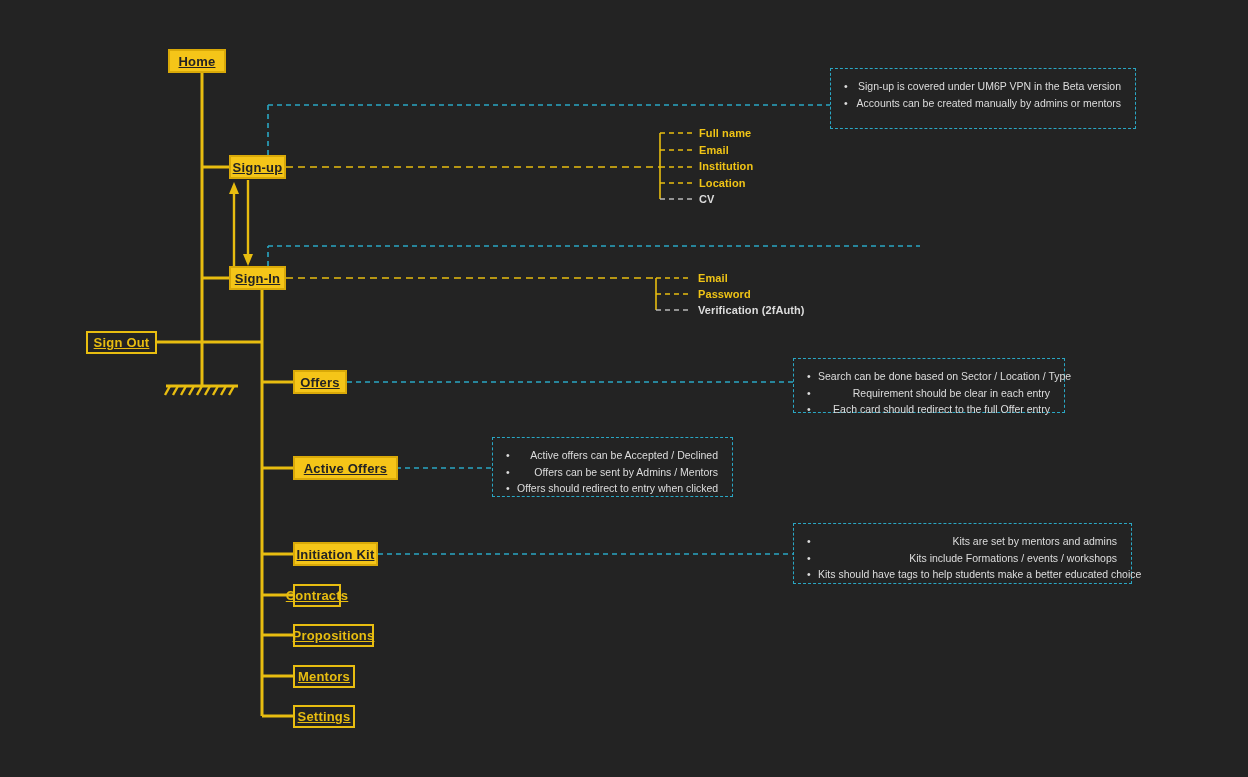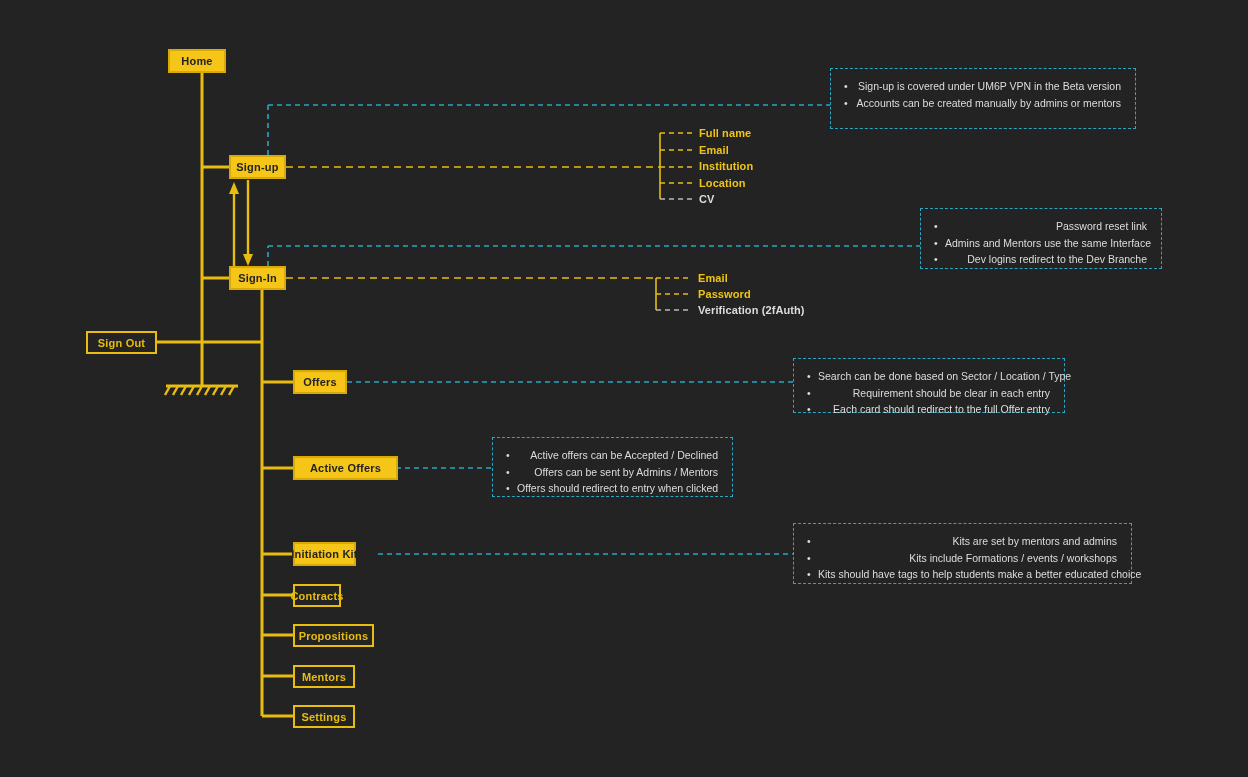--- a/index.html
+++ b/index.html
@@ -26,26 +26,27 @@
     height: 777px;
   }
 
   
   .node {
     position: absolute;
     box-sizing: border-box;
     display: flex;
     align-items: center;
     justify-content: center;
-    font-size: 11px;
+    font-size: 13px;
     font-weight: bold;
     letter-spacing: .2px;
     white-space: nowrap;
     border-width: 2px;
     border-style: solid;
+    text-decoration: underline;
   }
   .node.filled {
     background: #F5C518;
     border-color: #D9A908;
     color: #232323;
   }
   .node.outlined {
     background: #232323;
     border-color: #E8BD10;
     color: #E8BD10;
@@ -178,21 +179,21 @@
   </div>
 
   <div class="node filled" style="left:293px; top:370px; width:54px; height:24px;">
     <span>Offers</span>
   </div>
 
   <div class="node filled" style="left:293px; top:456px; width:105px; height:24px;">
     <span>Active Offers</span>
   </div>
 
-  <div class="node filled" style="left:293px; top:542px; width:63px; height:24px;">
+  <div class="node filled" style="left:293px; top:542px; width:85px; height:24px;">
     <span>Initiation Kit</span>
   </div>
 
   <div class="node outlined" style="left:293px; top:584px; width:48px; height:23px;">
     <span>Contracts</span>
   </div>
 
   <div class="node outlined" style="left:293px; top:624px; width:81px; height:23px;">
     <span>Propositions</span>
   </div>
@@ -215,27 +216,20 @@
   <div class="field accent" style="left:698px; top:288px;">Password</div>
   <div class="field muted" style="left:698px; top:304px;">Verification (2fAuth)</div>
 
   <div class="note" style="left:830px; top:68px; width:306px; height:61px;">
     <ul>
       <li>Sign-up is covered under UM6P VPN in the Beta version</li>
       <li>Accounts can be created manually by admins or mentors</li>
     </ul>
   </div>
 
-  <div class="note" style="left:920px; top:208px; width:242px; height:61px;">
-    <ul>
-      <li>Password reset link</li>
-      <li>Admins and Mentors use the same Interface</li>
-      <li>Dev logins redirect to the Dev Branche</li>
-    </ul>
-  </div>
 
   <div class="note" style="left:793px; top:358px; width:272px; height:55px;">
     <ul>
       <li>Search can be done based on Sector / Location / Type</li>
       <li>Requirement should be clear in each entry</li>
       <li>Each card should redirect to the full Offer entry</li>
     </ul>
   </div>
 
   <div class="note" style="left:492px; top:437px; width:241px; height:60px;">

